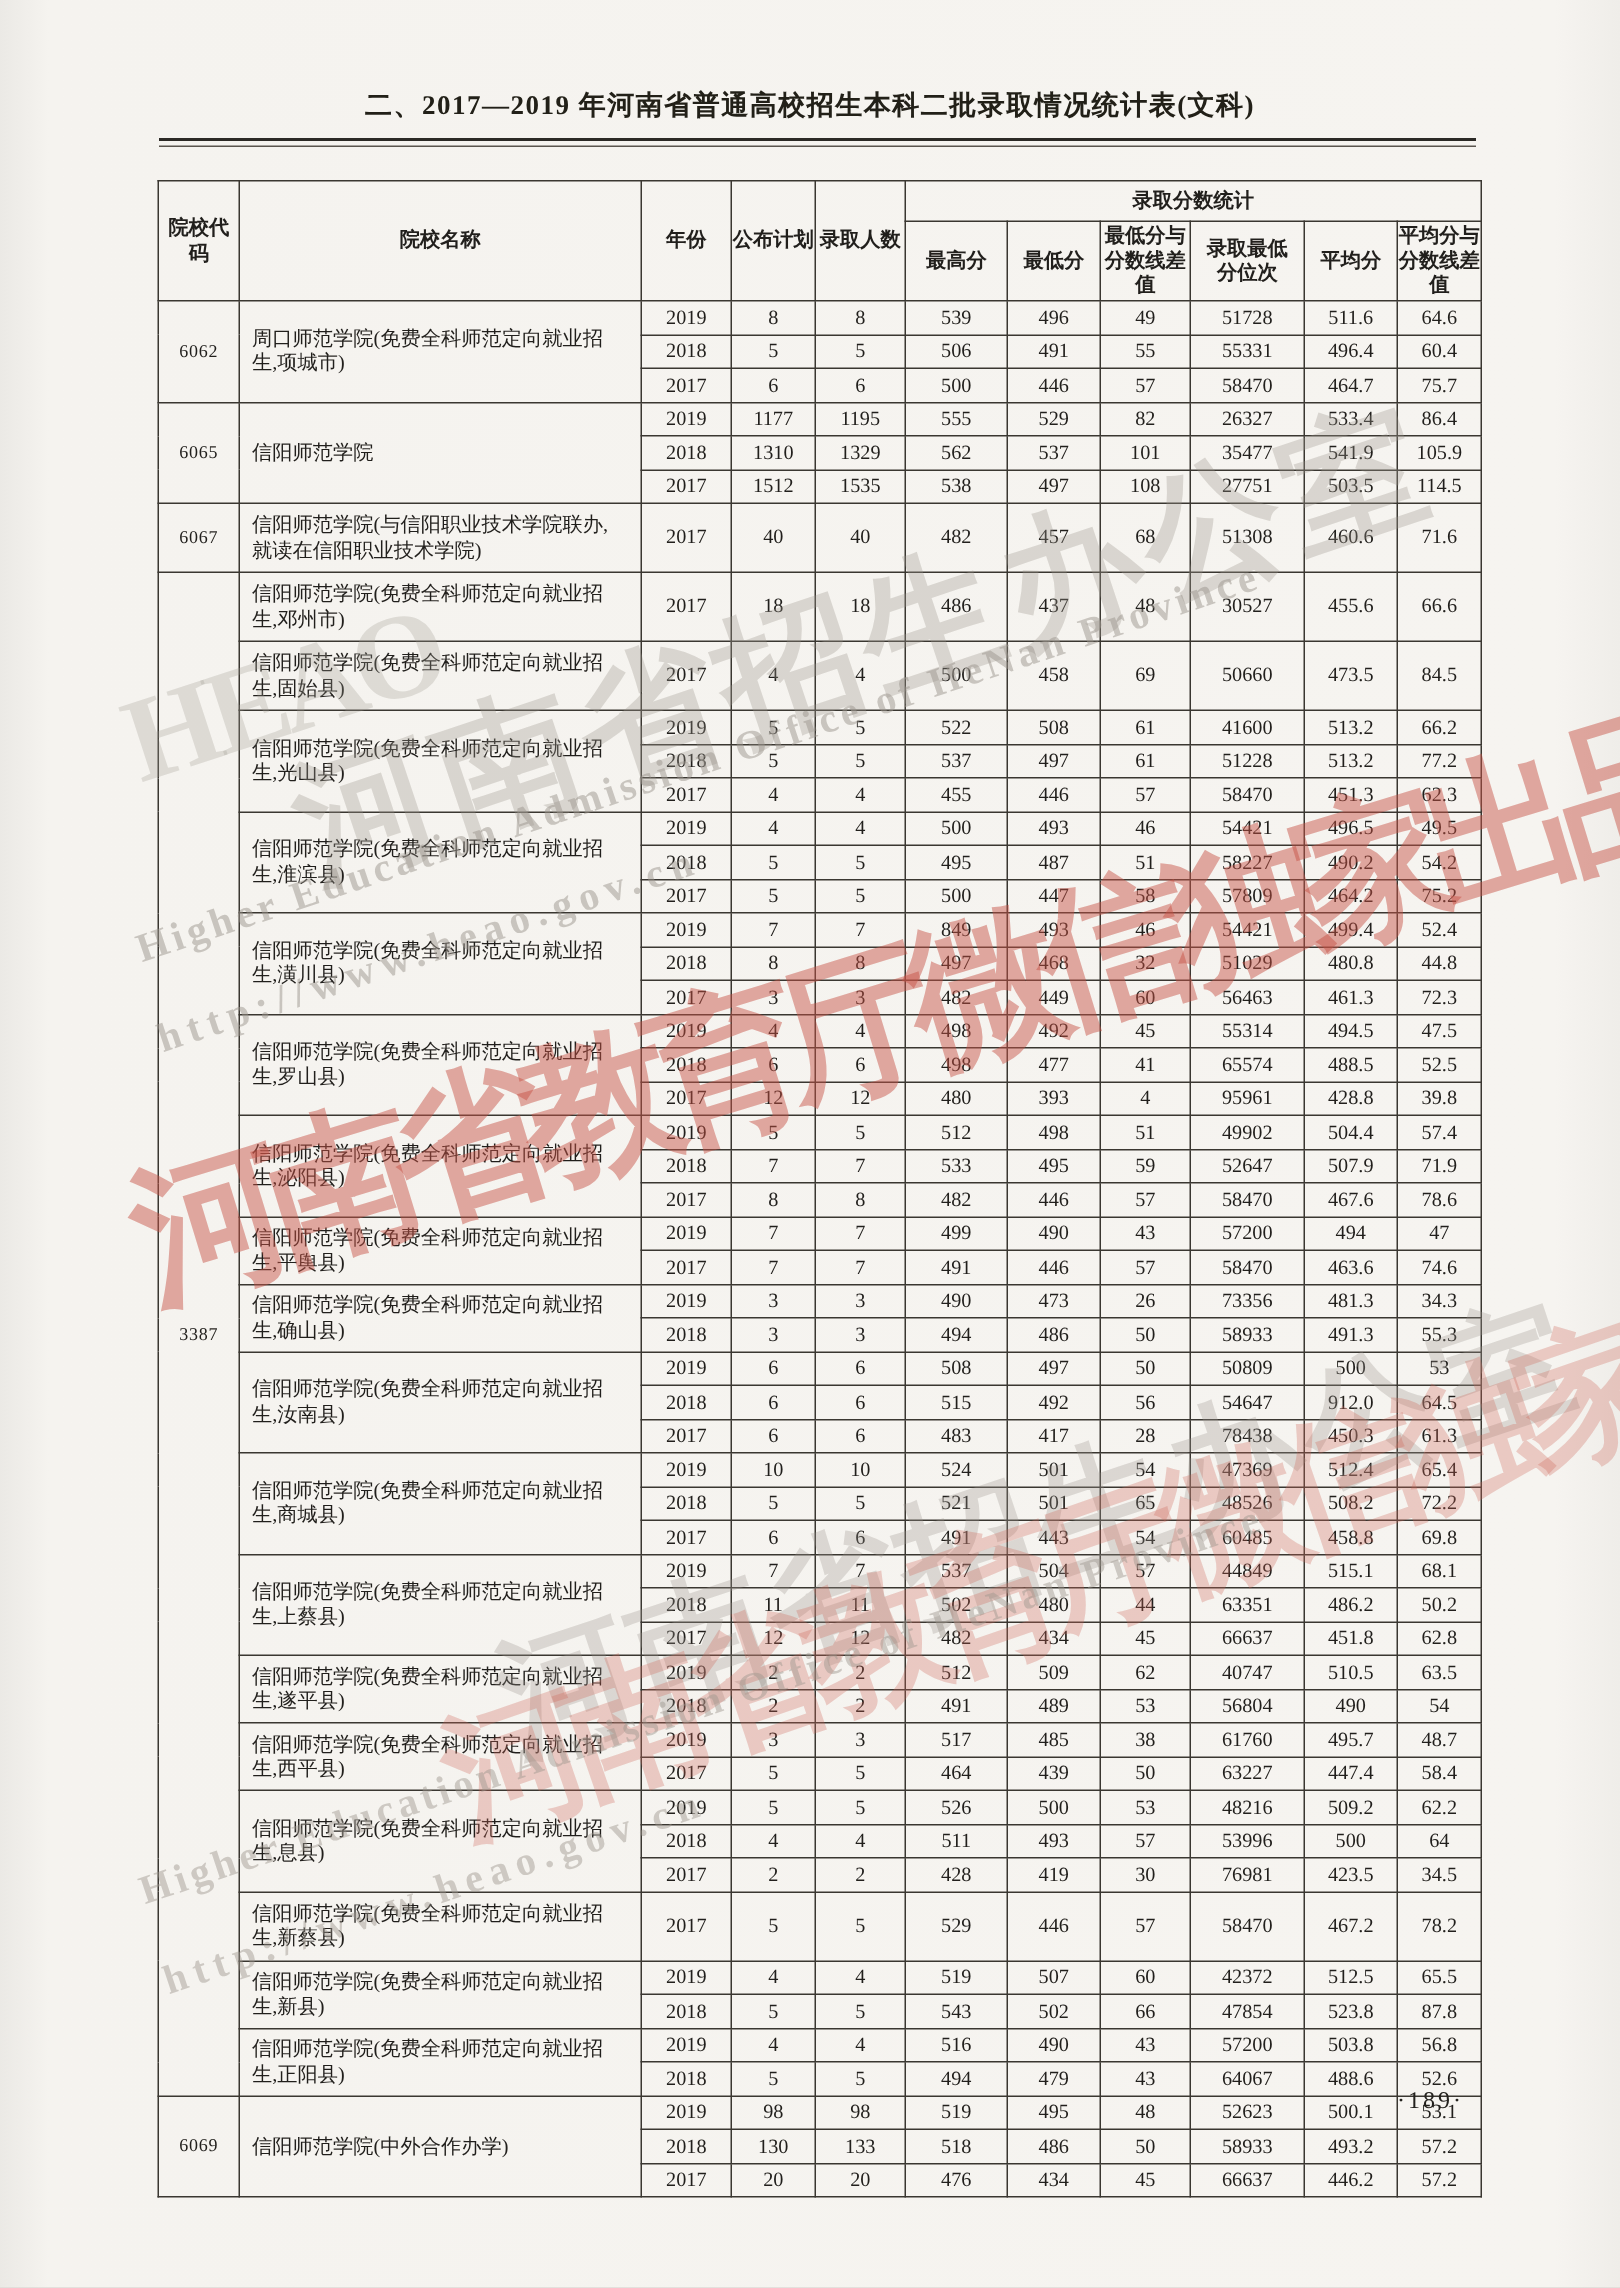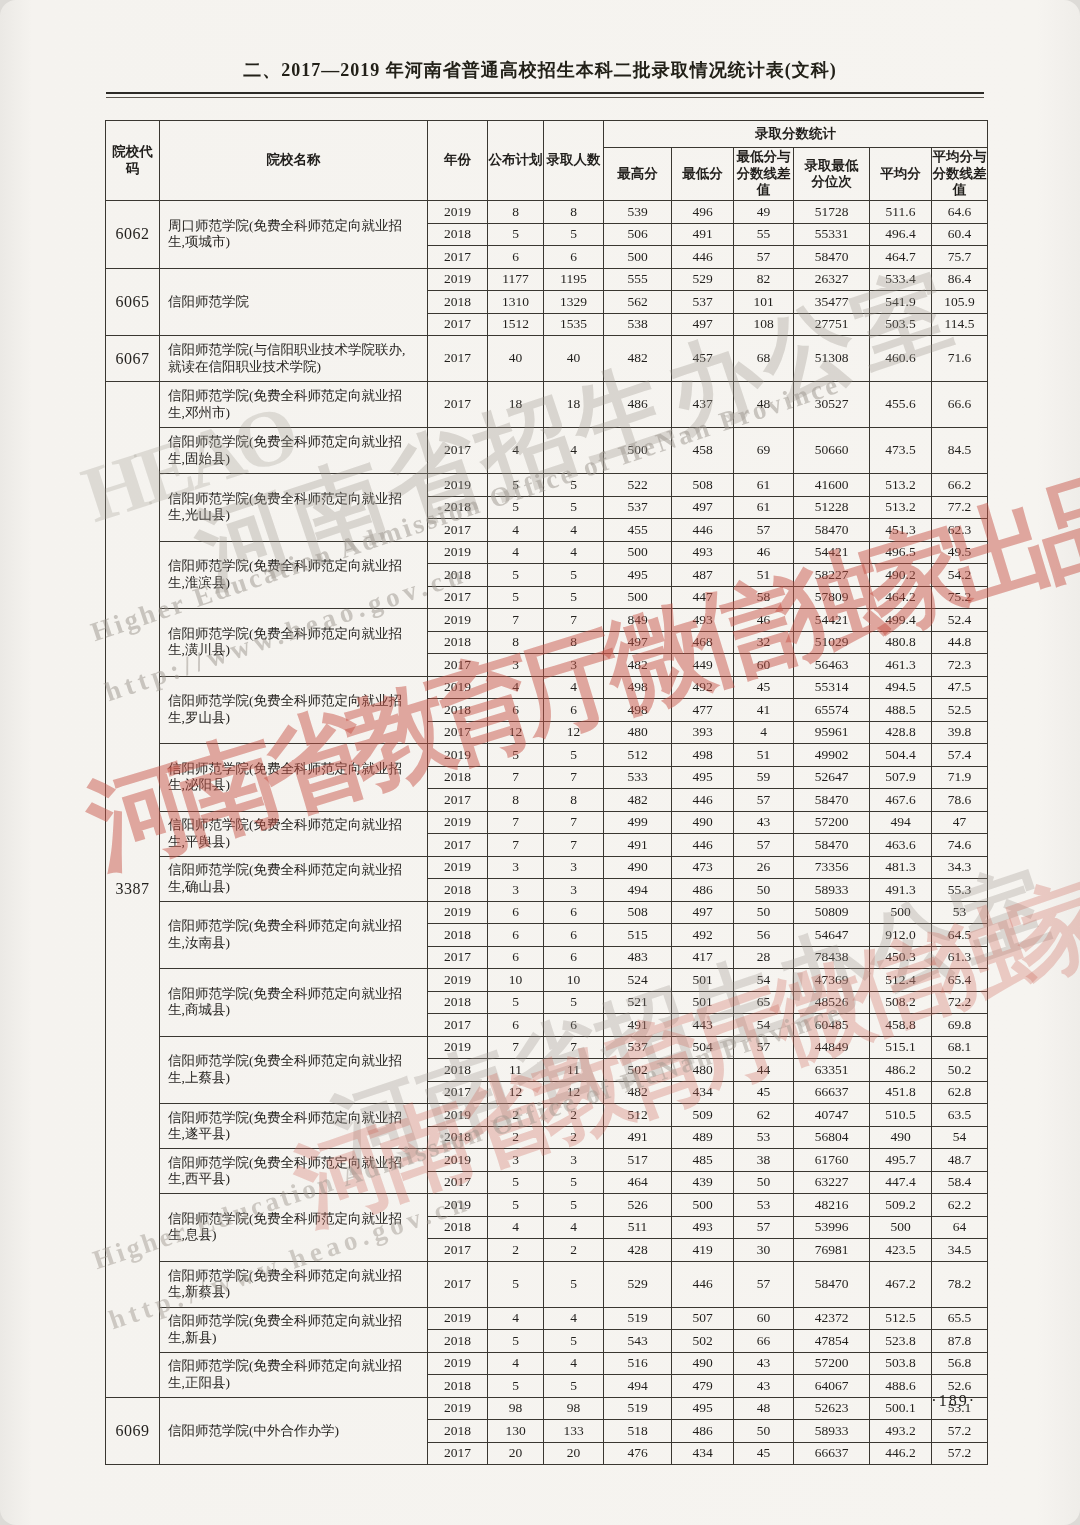--- a/index.html
+++ b/index.html
@@ -1,20 +1,20 @@
 <!DOCTYPE html>
 <html><head>
 <meta charset="utf-8">
 <style>
   html,body { margin:0; padding:0; background:#dddbd7; }
   .page {
     position:relative; width:1080px; height:1525px; margin:0 auto;
     background:linear-gradient(90deg,#ebe9e5 0%,#f5f3ef 3%,#f6f4f0 96%,#efede9 100%);
     font-family:"Liberation Serif","DejaVu Serif",serif;
-    color:#1d1c1a; overflow:hidden;border-radius:16px;
+    color:#1d1c1a; overflow:hidden;
   }
   .doc-title {
     position:absolute; top:58px; left:0; width:100%;
     text-align:center; font-size:18px; font-weight:bold; letter-spacing:1px;
     margin:0; color:#222018;
   }
   .title-rule {
     position:absolute; top:92px; left:106px; width:878px; height:3px;
     border-top:2.5px solid #2c2a26; border-bottom:1px solid #5a554e;
   }
@@ -28,21 +28,21 @@
     text-align:center; vertical-align:middle;
     font-size:13.5px; font-weight:normal; line-height:1.22; color:#211f1c;
   }
   .stats thead tr.h1 { height:27px; }
   .stats thead tr.h2 { height:53px; }
   .stats thead th { font-size:13.5px;font-weight:bold; }
   th.pad-rank { padding:0 10px; }
   tbody tr.r { height:22.5px; }
   tbody tr.tall { height:46px; }
   td.name { text-align:left; padding:1px 20px 1px 8px; }
-  td.code { font-size:16px; letter-spacing:0.5px;margin-top:28px; }
+  td.code { font-size:12px; letter-spacing:0.5px;margin-top:28px; }
   .page-number {
     position:absolute; top:1392px; right:104px;
     font-size:16px; letter-spacing:2px; color:#24221e;
   }
   
   .wm {
     position:absolute; white-space:nowrap; pointer-events:none;
     transform-origin:0 50%; font-weight:bold; z-index:5;
   }
   .wm-gray-logo { left:86px; top:452px; font-size:80px; transform:rotate(-18deg);

